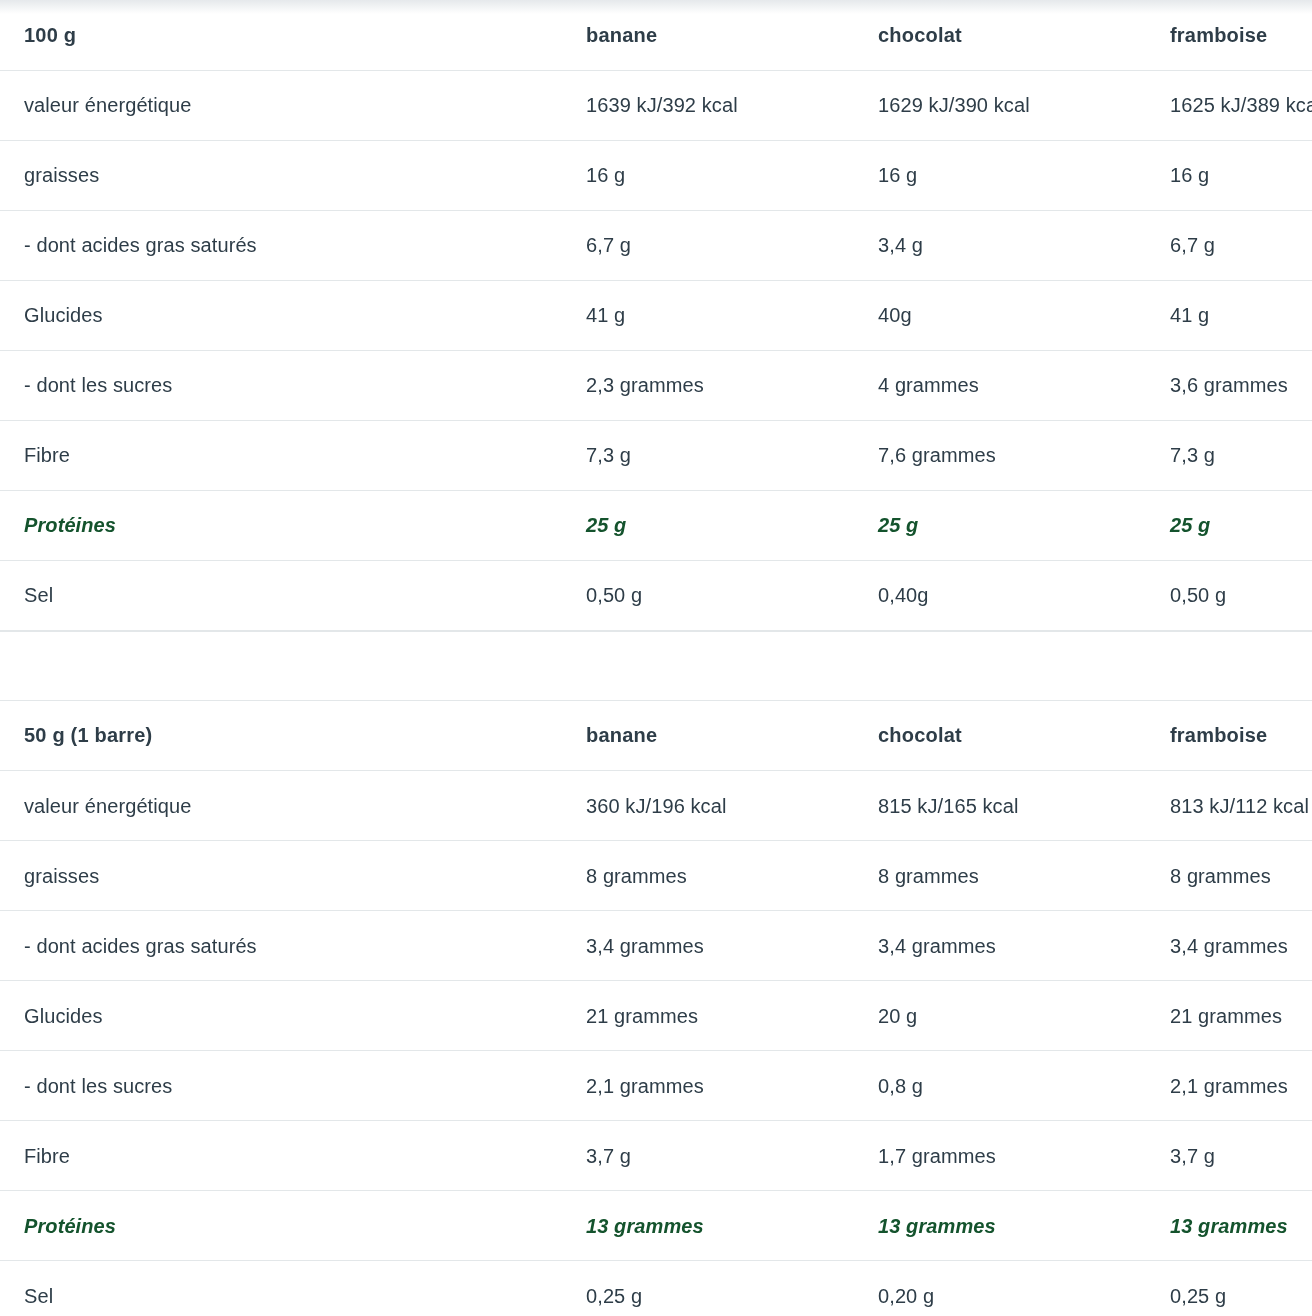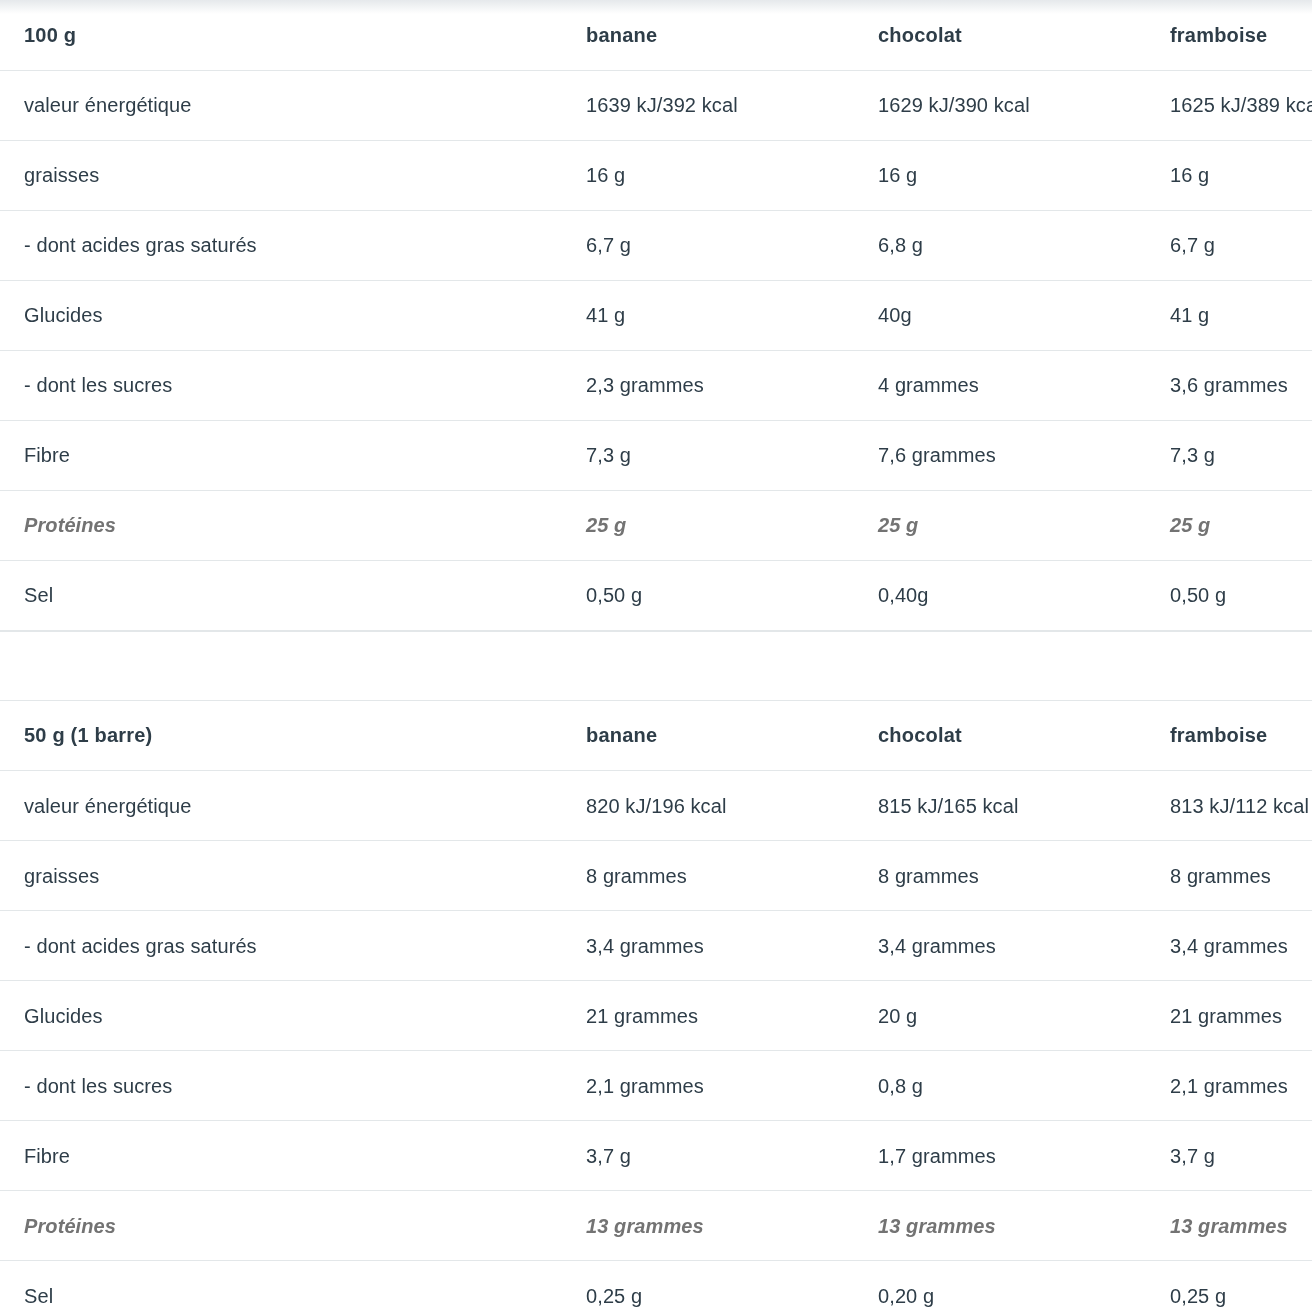--- a/index.html
+++ b/index.html
@@ -57,21 +57,21 @@
   }
 
   table.nutri thead th {
     font-weight: 700;
     font-size: 20px;
     letter-spacing: 0.2px;
   }
 
   
   table.nutri tr.row-protein td {
-    color: #737373;
+    color: #14532d;
     font-weight: 700;
     font-style: italic;
   }
 
   
   .table-gap {
     width: 1312px;
     height: 70px;
     border-top: 1px solid #e3e7e9;
     border-bottom: 1px solid #e3e7e9;
@@ -113,21 +113,21 @@
       </tr>
       <tr>
         <td>graisses</td>
         <td>16 g</td>
         <td>16 g</td>
         <td>16 g</td>
       </tr>
       <tr>
         <td>- dont acides gras saturés</td>
         <td>6,7 g</td>
-        <td>6,8 g</td>
+        <td>3,4 g</td>
         <td>6,7 g</td>
       </tr>
       <tr>
         <td>Glucides</td>
         <td>41 g</td>
         <td>40g</td>
         <td>41 g</td>
       </tr>
       <tr>
         <td>- dont les sucres</td>
@@ -169,21 +169,21 @@
       <tr>
         <th>50 g (1 barre)</th>
         <th>banane</th>
         <th>chocolat</th>
         <th>framboise</th>
       </tr>
     </thead>
     <tbody>
       <tr>
         <td>valeur énergétique</td>
-        <td>820 kJ/196 kcal</td>
+        <td>360 kJ/196 kcal</td>
         <td>815 kJ/165 kcal</td>
         <td>813 kJ/112 kcal</td>
       </tr>
       <tr>
         <td>graisses</td>
         <td>8 grammes</td>
         <td>8 grammes</td>
         <td>8 grammes</td>
       </tr>
       <tr>

